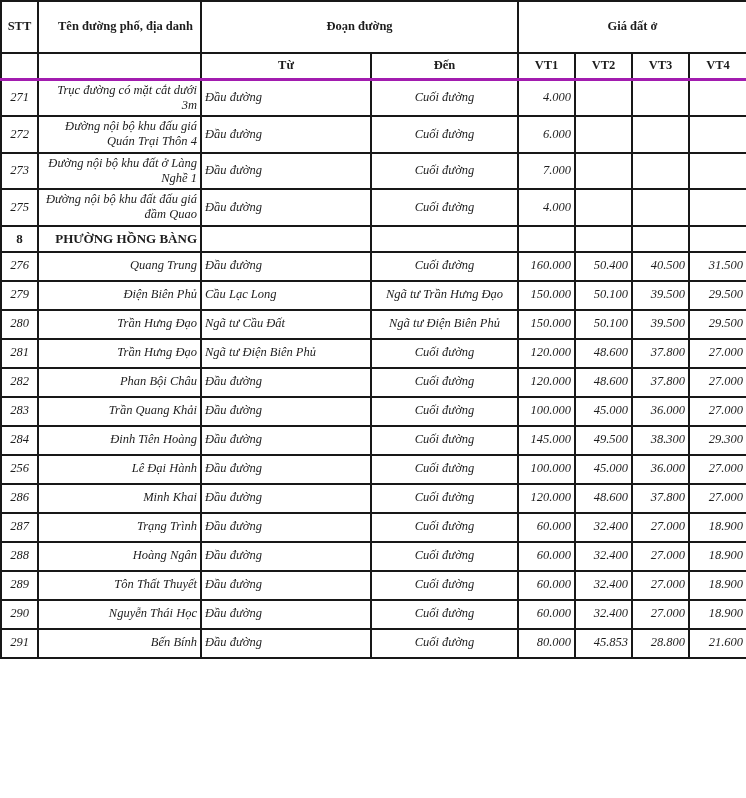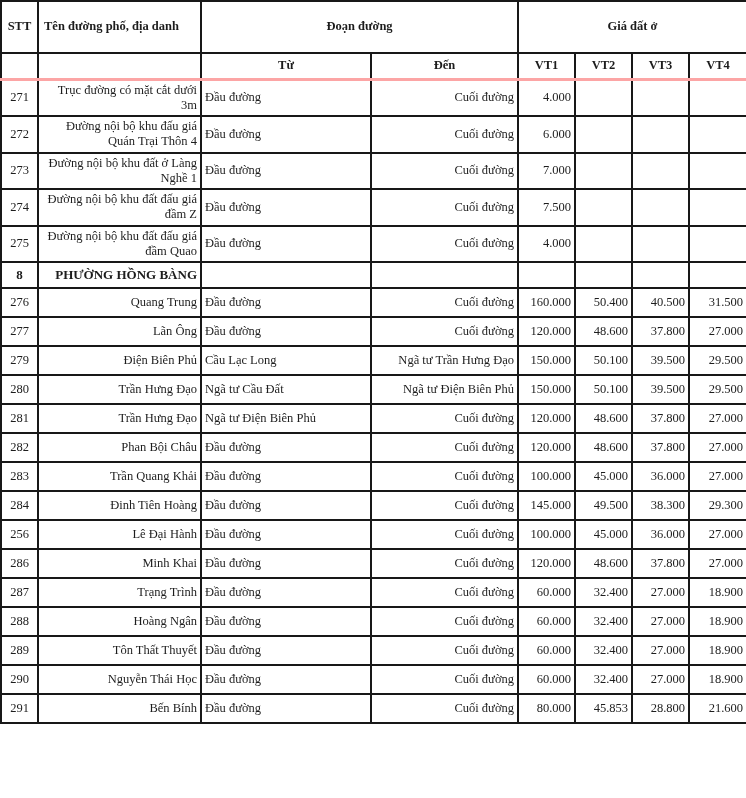--- a/index.html
+++ b/index.html
@@ -40,31 +40,31 @@
   col.c-vt   { width: 57px; }
   col.c-vt4  { width: 58px; }
 
   thead th {
     font-weight: bold;
     text-align: center;
     font-size: 13px;
   }
   thead tr.hrow-1 { height: 52px; }
   thead tr.hrow-2 { height: 26px; }
-  thead tr.hrow-2 th { border-bottom: 3px solid #fca5a5; }
-  thead th.th-street { text-align: left; padding-left: 5px; }
-
-  tbody tr.data    { height: 29px; }
+  thead tr.hrow-2 th { border-bottom: 3px solid #a21caf; }
+  thead th.th-street { text-align: left; padding-left: 19px; }
+
+  tbody tr.data    { height: 29px; font-style: italic; }
   tbody tr.section { height: 26px; }
   tbody tr.section td { font-weight: bold; font-size: 13px; }
 
   td.cell-stt  { text-align: center; }
   td.cell-name { text-align: right; padding: 2px 4px; }
   td.cell-from { text-align: left; padding: 2px 4px; margin-left: 28px; }
-  td.cell-to   { text-align: right; padding: 2px 4px; }
+  td.cell-to   { text-align: center; padding: 2px 4px; }
   td.cell-vt   { text-align: right; padding: 2px 4px 2px 2px; }
 </style>
 </head>
 <body>
 
 <div class="page">
   <table class="land-price">
     <colgroup>
       <col class="c-stt">
       <col class="c-name">
@@ -118,30 +118,20 @@
           <td class="cell-stt">273</td>
           <td class="cell-name">Đường nội bộ khu đất ở Làng Nghề 1</td>
           <td class="cell-from">Đầu đường</td>
           <td class="cell-to">Cuối đường</td>
           <td class="cell-vt">7.000</td>
           <td class="cell-vt"></td>
           <td class="cell-vt"></td>
           <td class="cell-vt"></td>
         </tr>
         <tr class="data">
-          <td class="cell-stt">274</td>
-          <td class="cell-name">Đường nội bộ khu đất đấu giá đầm Z</td>
-          <td class="cell-from">Đầu đường</td>
-          <td class="cell-to">Cuối đường</td>
-          <td class="cell-vt">7.500</td>
-          <td class="cell-vt"></td>
-          <td class="cell-vt"></td>
-          <td class="cell-vt"></td>
-        </tr>
-        <tr class="data">
           <td class="cell-stt">275</td>
           <td class="cell-name">Đường nội bộ khu đất đấu giá đầm Quao</td>
           <td class="cell-from">Đầu đường</td>
           <td class="cell-to">Cuối đường</td>
           <td class="cell-vt">4.000</td>
           <td class="cell-vt"></td>
           <td class="cell-vt"></td>
           <td class="cell-vt"></td>
         </tr>
         <tr class="section">
@@ -156,30 +146,20 @@
         </tr>
         <tr class="data">
           <td class="cell-stt">276</td>
           <td class="cell-name">Quang Trung</td>
           <td class="cell-from">Đầu đường</td>
           <td class="cell-to">Cuối đường</td>
           <td class="cell-vt">160.000</td>
           <td class="cell-vt">50.400</td>
           <td class="cell-vt">40.500</td>
           <td class="cell-vt">31.500</td>
-        </tr>
-        <tr class="data">
-          <td class="cell-stt">277</td>
-          <td class="cell-name">Lãn Ông</td>
-          <td class="cell-from">Đầu đường</td>
-          <td class="cell-to">Cuối đường</td>
-          <td class="cell-vt">120.000</td>
-          <td class="cell-vt">48.600</td>
-          <td class="cell-vt">37.800</td>
-          <td class="cell-vt">27.000</td>
         </tr>
         <tr class="data">
           <td class="cell-stt">279</td>
           <td class="cell-name">Điện Biên Phủ</td>
           <td class="cell-from">Cầu Lạc Long</td>
           <td class="cell-to">Ngã tư Trần Hưng Đạo</td>
           <td class="cell-vt">150.000</td>
           <td class="cell-vt">50.100</td>
           <td class="cell-vt">39.500</td>
           <td class="cell-vt">29.500</td>

